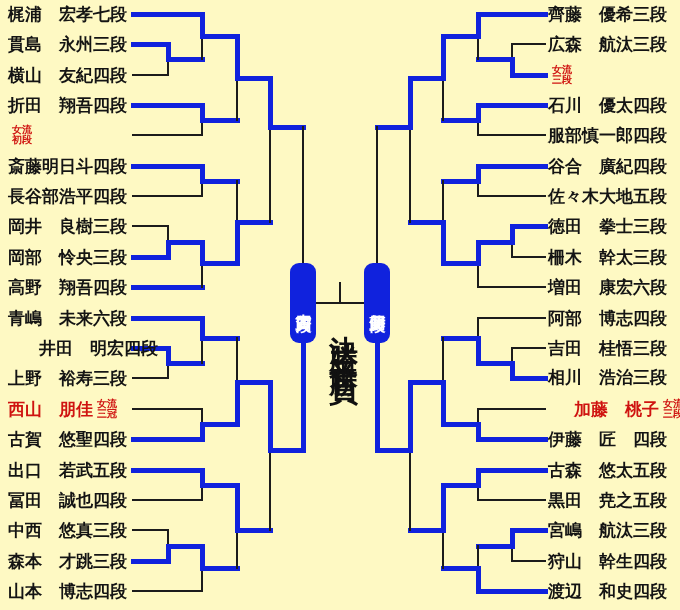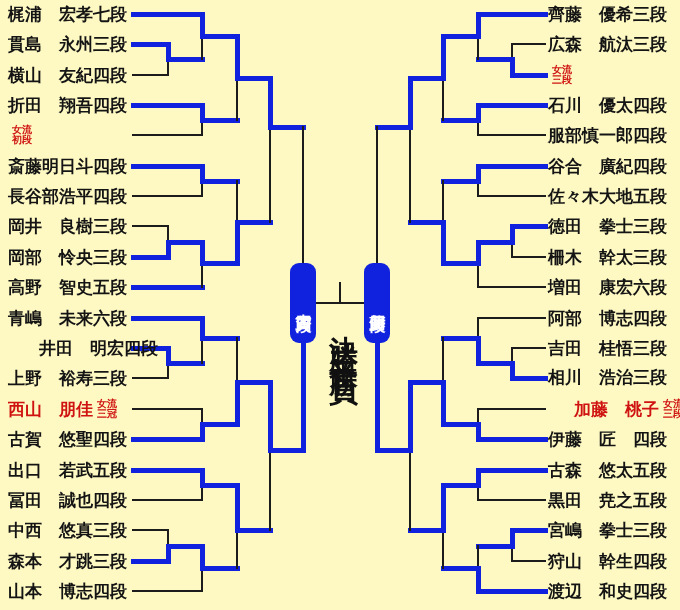--- a/index.html
+++ b/index.html
@@ -202,21 +202,21 @@
       <div class="row" style="left: 8px; top: 185px;">
         <span class="nm">長谷部浩平四段</span>
       </div>
       <div class="row" style="left: 8px; top: 215px;">
         <span class="nm">岡井　良樹三段</span>
       </div>
       <div class="row" style="left: 8px; top: 246px;">
         <span class="nm">岡部　怜央三段</span>
       </div>
       <div class="row" style="left: 8px; top: 276px;">
-        <span class="nm">高野　智史五段</span>
+        <span class="nm">高野　翔吾四段</span>
       </div>
       <div class="row" style="left: 8px; top: 307px;">
         <span class="nm">青嶋　未来六段</span>
       </div>
       <div class="row" style="left: 8px; top: 337px; margin-left: 31px;">
         <span class="nm">井田　明宏四段</span>
       </div>
       <div class="row" style="left: 8px; top: 367px;">
         <span class="nm">上野　裕寿三段</span>
       </div>
@@ -290,21 +290,21 @@
       <div class="row" style="left: 548px; top: 428px;">
         <span class="nm">伊藤　匠　四段</span>
       </div>
       <div class="row" style="left: 548px; top: 459px;">
         <span class="nm">古森　悠太五段</span>
       </div>
       <div class="row" style="left: 548px; top: 489px;">
         <span class="nm">黒田　尭之五段</span>
       </div>
       <div class="row" style="left: 548px; top: 519px;">
-        <span class="nm">宮嶋　拳士三段</span>
+        <span class="nm">宮嶋　航汰三段</span>
       </div>
       <div class="row" style="left: 548px; top: 550px;">
         <span class="nm">狩山　幹生四段</span>
       </div>
       <div class="row" style="left: 548px; top: 580px;">
         <span class="nm">渡辺　和史四段</span>
       </div>
     </div>
 
   <div class="pill" style="left:290px;top:263px;">古賀四段</div>

